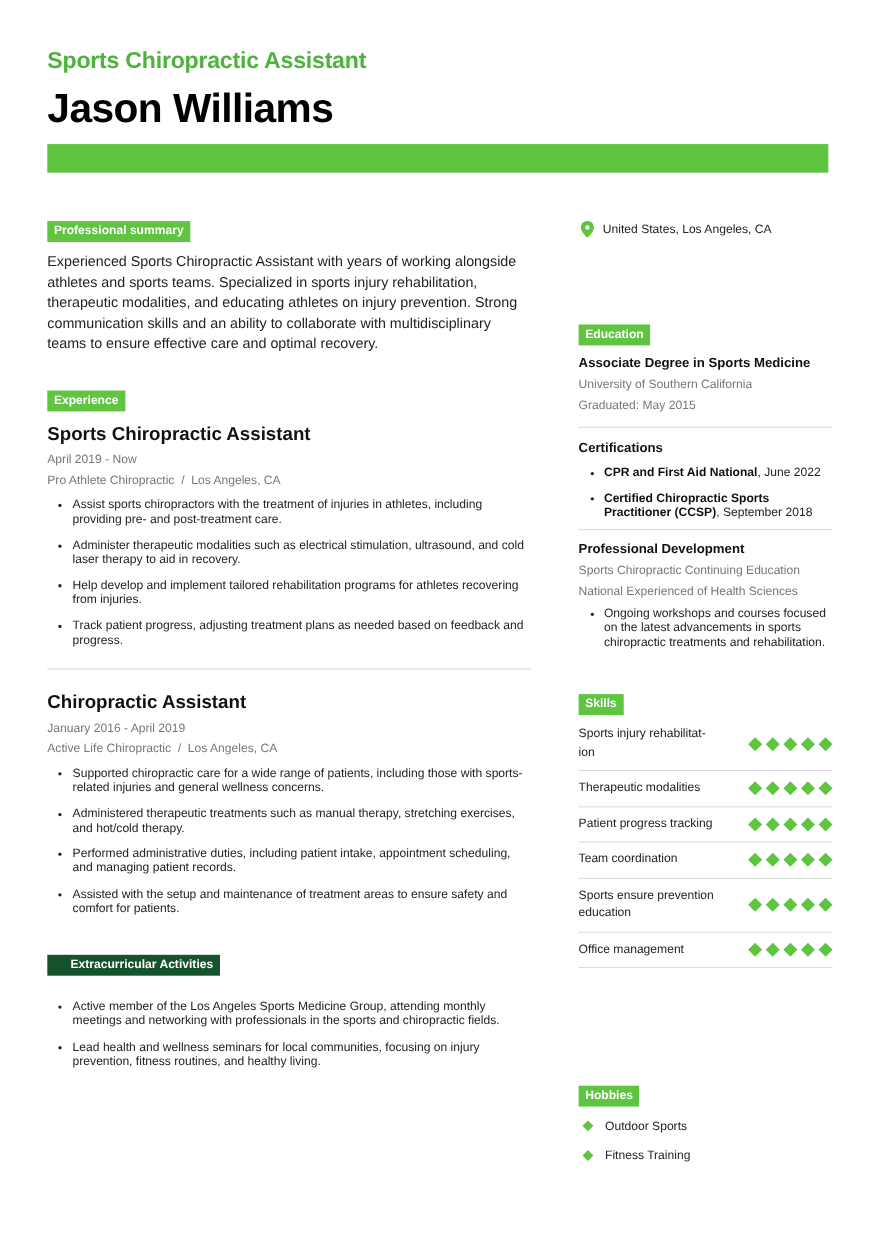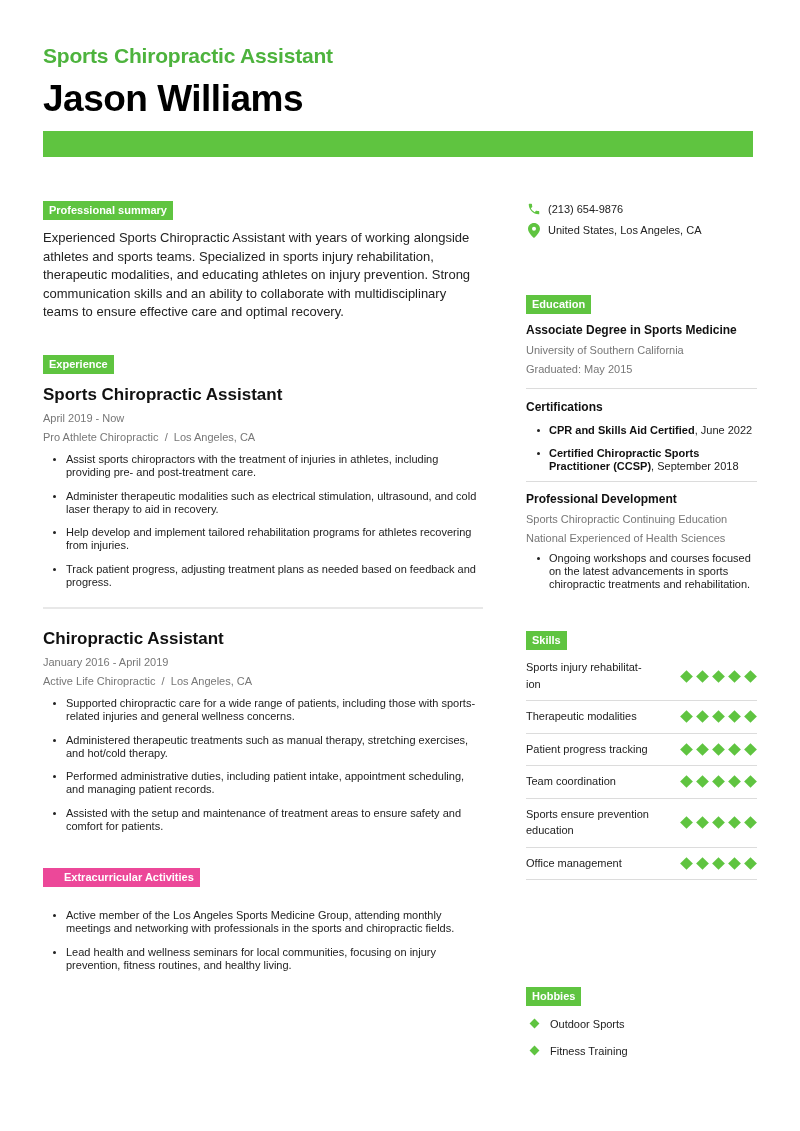--- a/index.html
+++ b/index.html
@@ -85,58 +85,50 @@
     <div class="meta" style="white-space:pre;">Active Life Chiropractic  /  Los Angeles, CA</div>
     <ul class="bullets">
       <li>Supported chiropractic care for a wide range of patients, including those with sports-related injuries and general wellness concerns.</li>
       <li>Administered therapeutic treatments such as manual therapy, stretching exercises, and hot/cold therapy.</li>
       <li>Performed administrative duties, including patient intake, appointment scheduling, and managing patient records.</li>
       <li>Assisted with the setup and maintenance of treatment areas to ensure safety and comfort for patients.</li>
     </ul>
   </div>
 
   <div class="sec" style="top:667px;">
-    <span class="tag accent-bg" style="background: #ec4899; padding-left: 21px;">Extracurricular Activities</span>
+    <span class="tag accent-bg" style="background: #14532d; padding-left: 21px;">Extracurricular Activities</span>
     <ul class="bullets" style="margin-top:22px;">
       <li>Active member of the Los Angeles Sports Medicine Group, attending monthly meetings and networking with professionals in the sports and chiropractic fields.</li>
       <li>Lead health and wellness seminars for local communities, focusing on injury prevention, fitness routines, and healthy living.</li>
     </ul>
   </div>
 </div>
 
 <div class="right">
   <div>
-    <div class="contact-row">
-      <span class="ico">
-        <svg width="14" height="14" viewBox="0 0 24 24">
-            <path class="accent-fill" d="M6.6 10.8c1.4 2.8 3.8 5.1 6.6 6.6l2.2-2.2c.3-.3.7-.4 1-.2 1.1.4 2.3.6 3.6.6.6 0 1 .4 1 1V20c0 .6-.4 1-1 1C10.6 21 3 13.4 3 4c0-.6.4-1 1-1h3.5c.6 0 1 .4 1 1 0 1.3.2 2.5.6 3.6.1.3 0 .7-.2 1L6.6 10.8z" fill="#5fc440"></path>
-          </svg>
-      </span>
-      <span>(213) 654-9876</span>
-    </div>
     <div class="contact-row">
       <span class="ico">
         <svg width="12" height="15" viewBox="0 0 24 30">
             <path class="accent-fill" d="M12 0C5.4 0 0 5.2 0 11.6 0 20.3 12 30 12 30s12-9.7 12-18.4C24 5.2 18.6 0 12 0zm0 15.5a4 4 0 110-8 4 4 0 010 8z" fill="#5fc440"></path>
           </svg>
       </span>
       <span>United States, Los Angeles, CA</span>
     </div>
   </div>
 
   <div style="position:absolute; top:96px; width:231px;">
     <span class="tag accent-bg" style="background: rgb(95, 196, 64);">Education</span>
     <div class="r-title" style="margin-top:9px;">Associate Degree in Sports Medicine</div>
     <div class="r-meta" style="margin-top:5px;">University of Southern California</div>
     <div class="r-meta" style="margin-top:5px;">Graduated: May 2015</div>
     <div class="rhr" style="margin-top:12px;"></div>
 
     <div class="r-title" style="margin-top:11px;">Certifications</div>
     <ul class="cert" style="margin-top:9px;">
-      <li><b>CPR and Skills Aid Certified</b><span>, June 2022</span></li>
+      <li><b>CPR and First Aid National</b><span>, June 2022</span></li>
       <li><b>Certified Chiropractic Sports Practitioner (CCSP)</b><span>, September 2018</span></li>
     </ul>
     <div class="rhr" style="margin-top:-2px;"></div>
 
     <div class="r-title" style="margin-top:10px;">Professional Development</div>
     <div class="r-meta" style="margin-top:5px;">Sports Chiropractic Continuing Education</div>
     <div class="r-meta" style="margin-top:5px;">National Experienced of Health Sciences</div>
     <ul class="cert" style="margin-top:7px;">
       <li>Ongoing workshops and courses focused on the latest advancements in sports chiropractic treatments and rehabilitation.</li>
     </ul>

